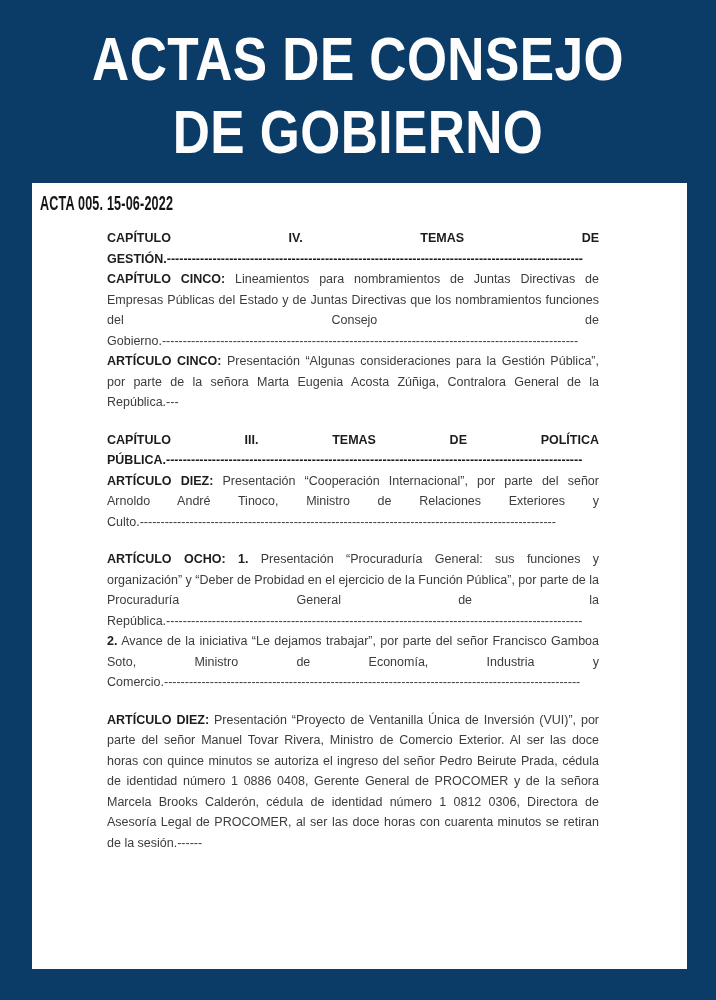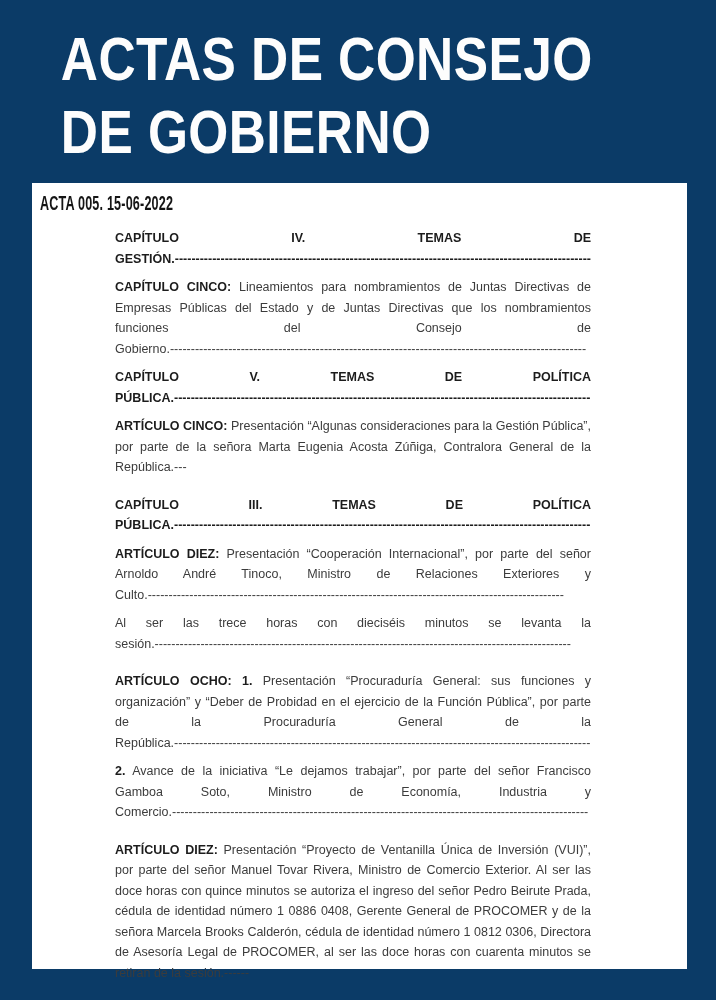--- a/index.html
+++ b/index.html
@@ -6,21 +6,21 @@
   body {
     width: 716px; height: 1000px; overflow: hidden;
     font-family: "Liberation Sans", sans-serif;
   }
   .canvas {
     position: relative;
     width: 716px; height: 1000px;
     background: #0B3B67;
   }
   
-  .banner { padding-top: 22px; text-align: left; }
+  .banner { padding-top: 22px; text-align: center; }
   .banner h1 { margin: 0; font-weight: 700; color: #FDFDFD; }
   .title-line {
     display: block;
     font-size: 62px;
     line-height: 73px;
     transform: scaleX(0.83);
     transform-origin: 50% 50%;
     letter-spacing: 0.5px;
     white-space: nowrap;
   }
@@ -44,21 +44,21 @@
     white-space: nowrap;
   }
   .acta-heading .condensed {
     display: inline-block;
     transform: scaleX(0.6);
     transform-origin: 0 50%;
     letter-spacing: 0.3px;
   }
   .paras { margin-left: 67px; width: 492px; }
   .para {
-    margin: 8px;
+    margin: 0;
     font-size: 12.5px;
     line-height: 20.5px;
     color: #3C3C3C;
     text-align: justify;
     overflow: hidden;
   }
   .para .lead { font-weight: 700; color: #1C1C1C; }
   .para.bold, .para.bold .fill { font-weight: 700; color: #1C1C1C; }
   .para .fill { white-space: nowrap; }
 </style>
@@ -74,29 +74,27 @@
     </h1>
   </header>
 
   <main class="page">
     <div id="sections">
         <section class="acta-section">
           <h2 class="acta-heading"><span class="condensed">ACTA 005. 15-06-2022</span></h2>
           <div class="paras">
             <p class="para bold"><span class="lead">CAPÍTULO IV. TEMAS DE GESTIÓN.</span><span class="fill">----------------------------------------------------------------------------------------------------</span></p>
             <p class="para"><span class="lead">CAPÍTULO CINCO:</span><span class="body-text"> Lineamientos para nombramientos de Juntas Directivas de Empresas Públicas del Estado y de Juntas Directivas que los nombramientos funciones del Consejo de Gobierno.</span><span class="fill">----------------------------------------------------------------------------------------------------</span></p>
-            <p class="para bold"><span class="lead">CAPÍTULO V. TEMAS DE POLÍTICA PÚBLICA.</span><span class="fill">----------------------------------------------------------------------------------------------------</span></p>
             <p class="para"><span class="lead">ARTÍCULO CINCO:</span><span class="body-text"> Presentación “Algunas consideraciones para la Gestión Pública”, por parte de la señora Marta Eugenia Acosta Zúñiga, Contralora General de la República.---</span></p>
           </div>
         </section>
         <section class="acta-section">
           <div class="paras">
             <p class="para bold"><span class="lead">CAPÍTULO III. TEMAS DE POLÍTICA PÚBLICA.</span><span class="fill">----------------------------------------------------------------------------------------------------</span></p>
             <p class="para"><span class="lead">ARTÍCULO DIEZ:</span><span class="body-text"> Presentación “Cooperación Internacional”, por parte del señor Arnoldo André Tinoco, Ministro de Relaciones Exteriores y Culto.</span><span class="fill">----------------------------------------------------------------------------------------------------</span></p>
-            <p class="para"><span class="body-text">Al ser las trece horas con dieciséis minutos se levanta la sesión.</span><span class="fill">----------------------------------------------------------------------------------------------------</span></p>
           </div>
         </section>
         <section class="acta-section">
           <div class="paras">
             <p class="para"><span class="lead">ARTÍCULO OCHO: 1.</span><span class="body-text"> Presentación “Procuraduría General: sus funciones y organización” y “Deber de Probidad en el ejercicio de la Función Pública”, por parte de la Procuraduría General de la República.</span><span class="fill">----------------------------------------------------------------------------------------------------</span></p>
             <p class="para"><span class="lead">2.</span><span class="body-text"> Avance de la iniciativa “Le dejamos trabajar”, por parte del señor Francisco Gamboa Soto, Ministro de Economía, Industria y Comercio.</span><span class="fill">----------------------------------------------------------------------------------------------------</span></p>
           </div>
         </section>
         <section class="acta-section">
           <div class="paras">

